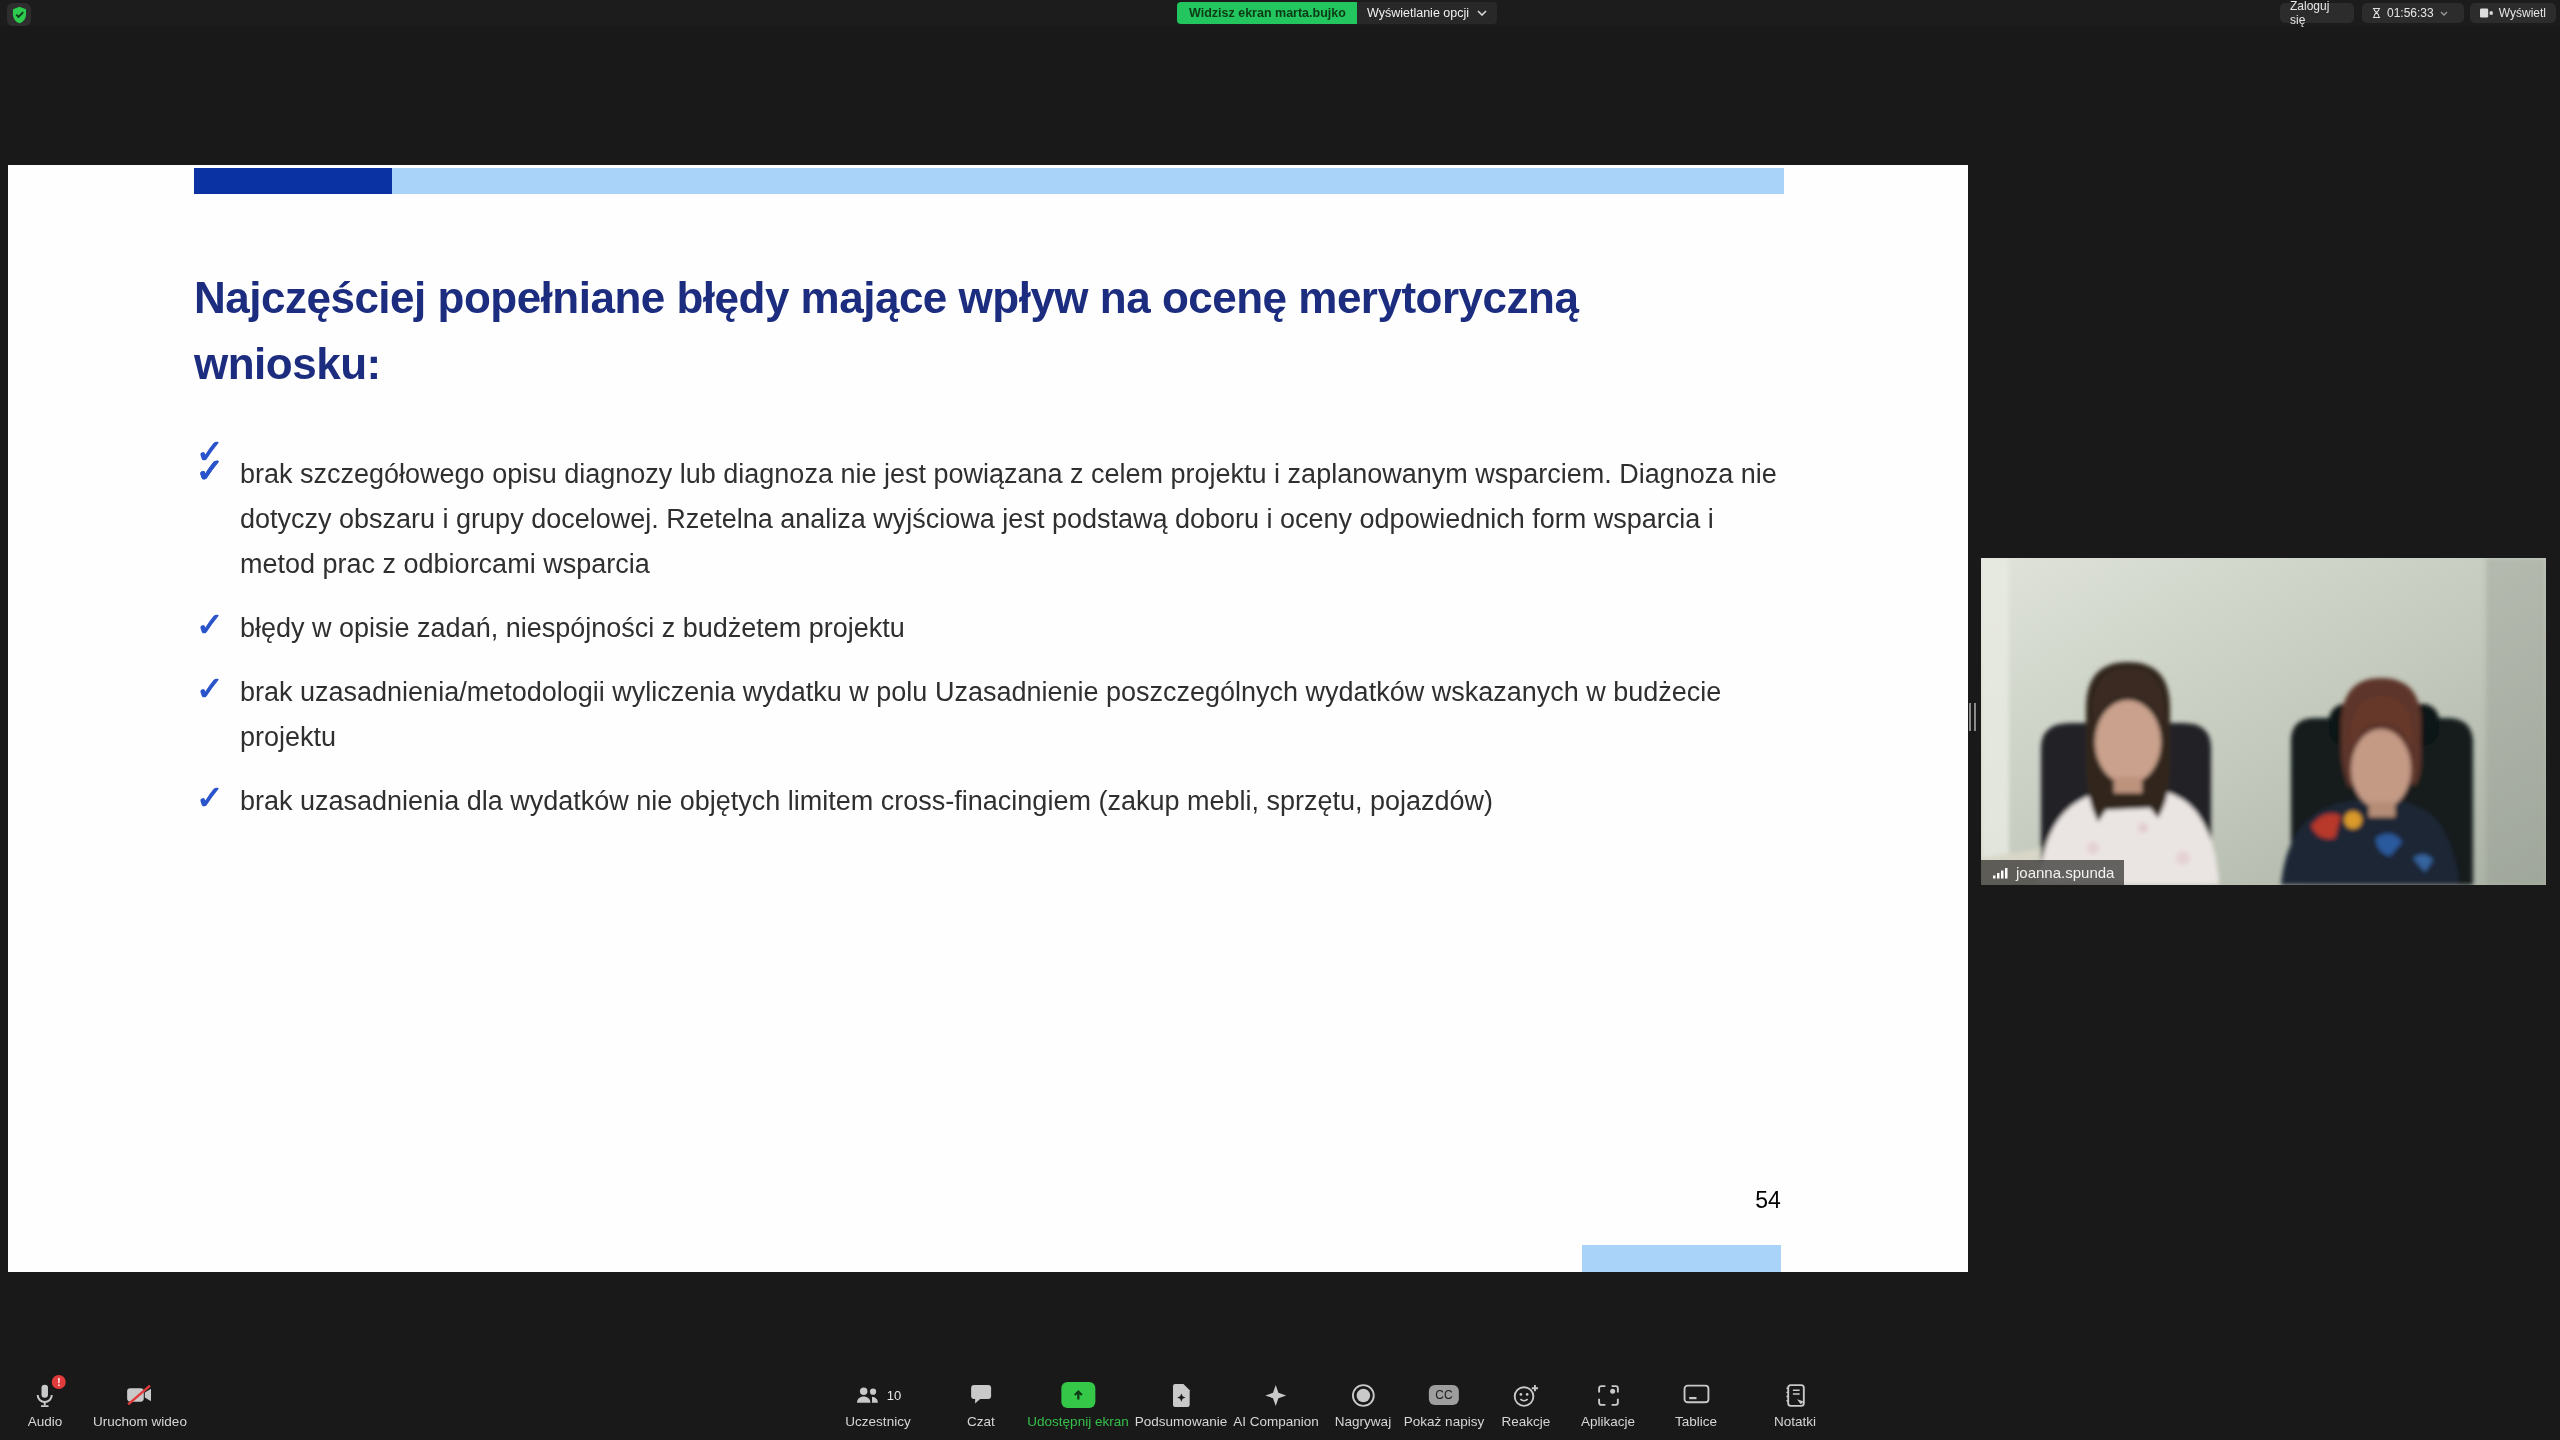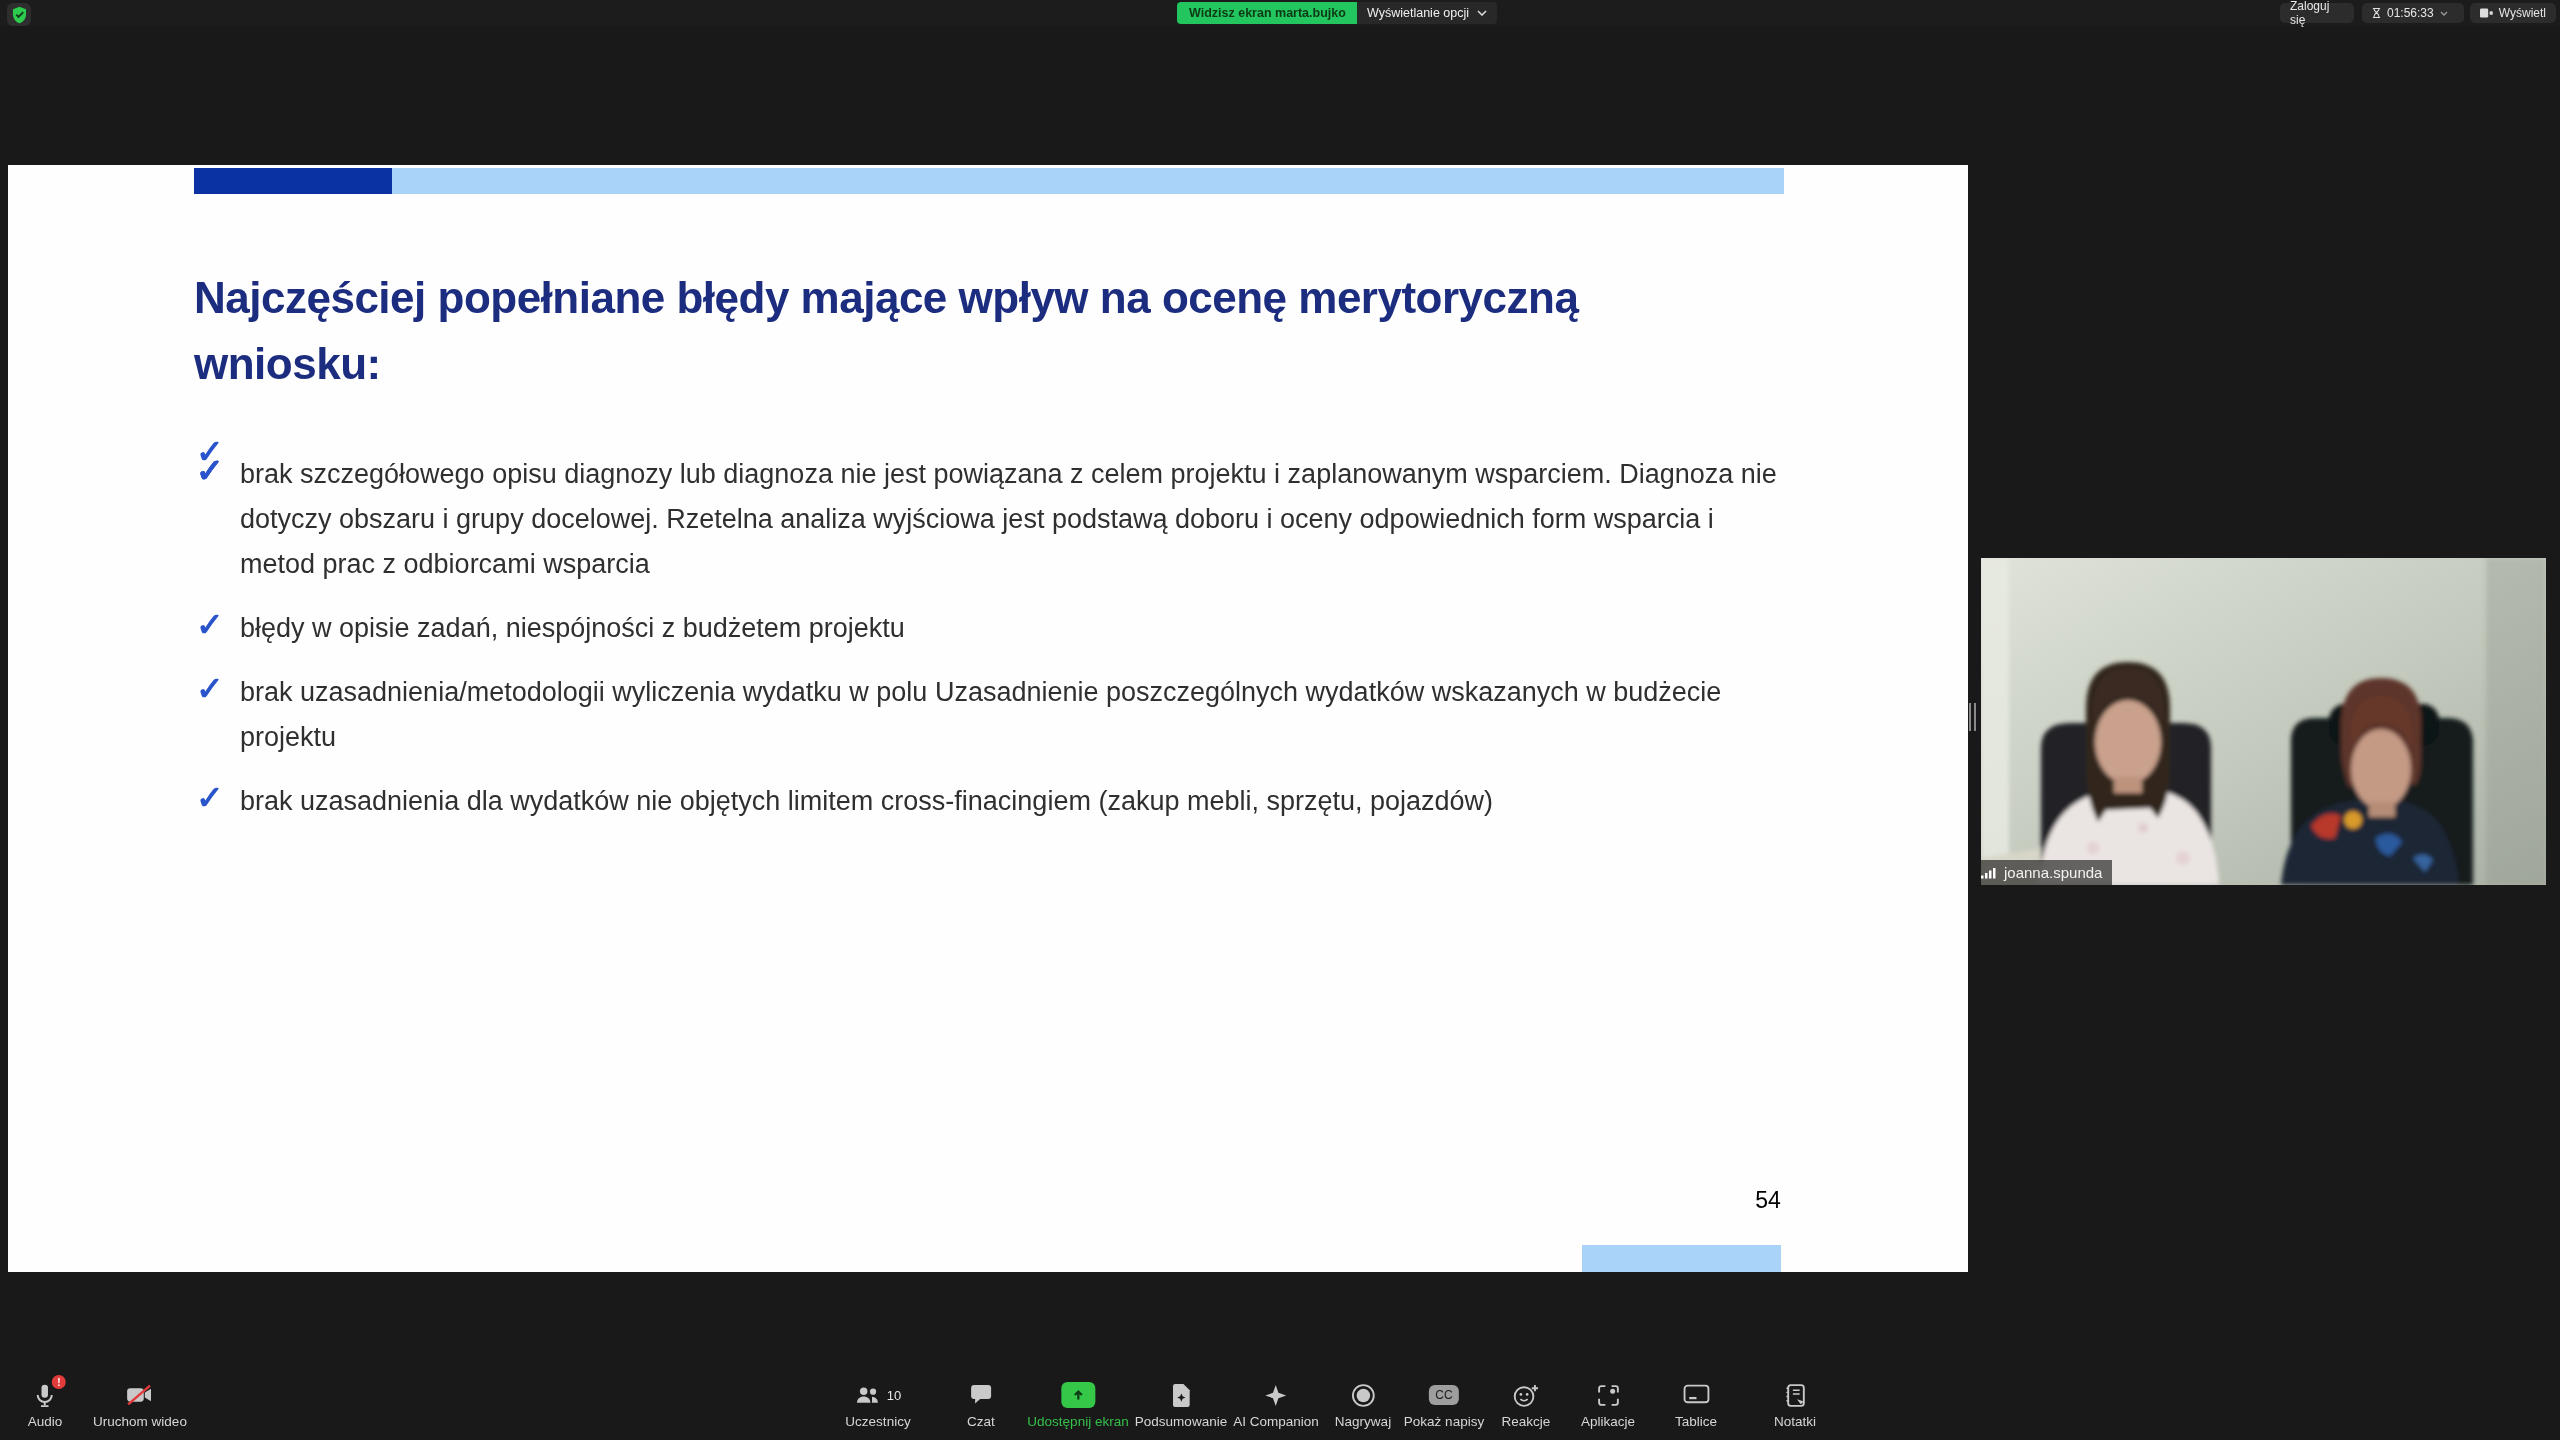--- a/index.html
+++ b/index.html
@@ -33,21 +33,21 @@
             font-size:27px; line-height:45px; color:#2f2f2f; }
   .check { position:absolute; left:2px; top:-4px; font-size:33px; font-weight:bold; }
   #page-number { position:absolute; left:1730px; top:1022px; width:60px; text-align:center;
                  font-size:23px; }
   #bottom-bar { position:absolute; left:1574px; top:1080px; width:199px; height:27px; }
 
   
   #video-tile { position:absolute; left:1981px; top:558px; width:565px; height:327px; background:#000; }
   #video-tile svg { display:block; }
   #name-tag { position:absolute; left:0; bottom:0; height:25px; background:rgba(18,18,18,0.62);
-              display:flex; align-items:center; gap:7px; padding:0 10px 0 0;
+              display:flex; align-items:center; gap:7px; padding:0 10px 0 12px;
               color:#f2f2f2; font-size:15px; }
   #panel-handle { position:absolute; left:1969px; top:703px; width:8px; height:28px;
                   display:flex; gap:3px; }
   #panel-handle div { width:2px; height:28px; background:#8a8a8a; }
 
   
   #toolbar { position:absolute; left:0; bottom:0; width:2560px; height:64px; background:#191919; }
   .tb-item { position:absolute; top:4px; transform:translateX(-50%);
              display:flex; flex-direction:column; align-items:center; gap:4px; cursor:pointer; }
   .tb-icon { height:30px; display:flex; align-items:center; justify-content:center; position:relative; }

